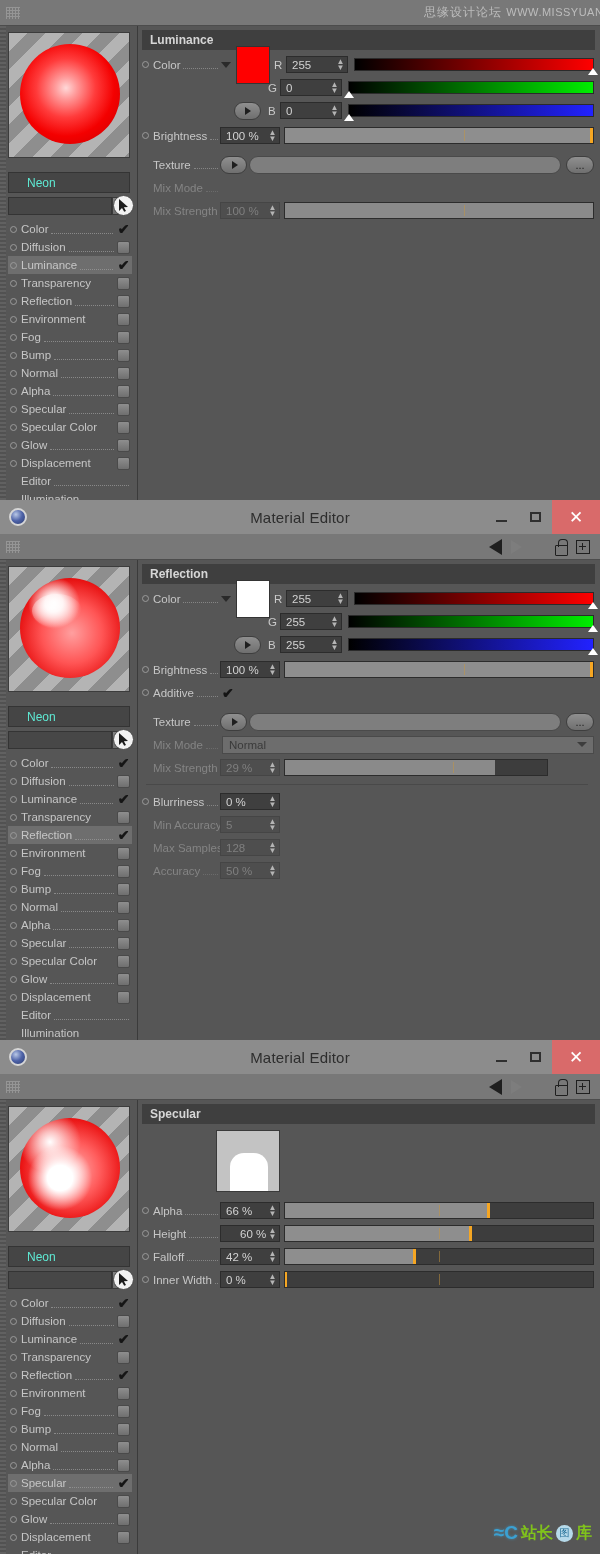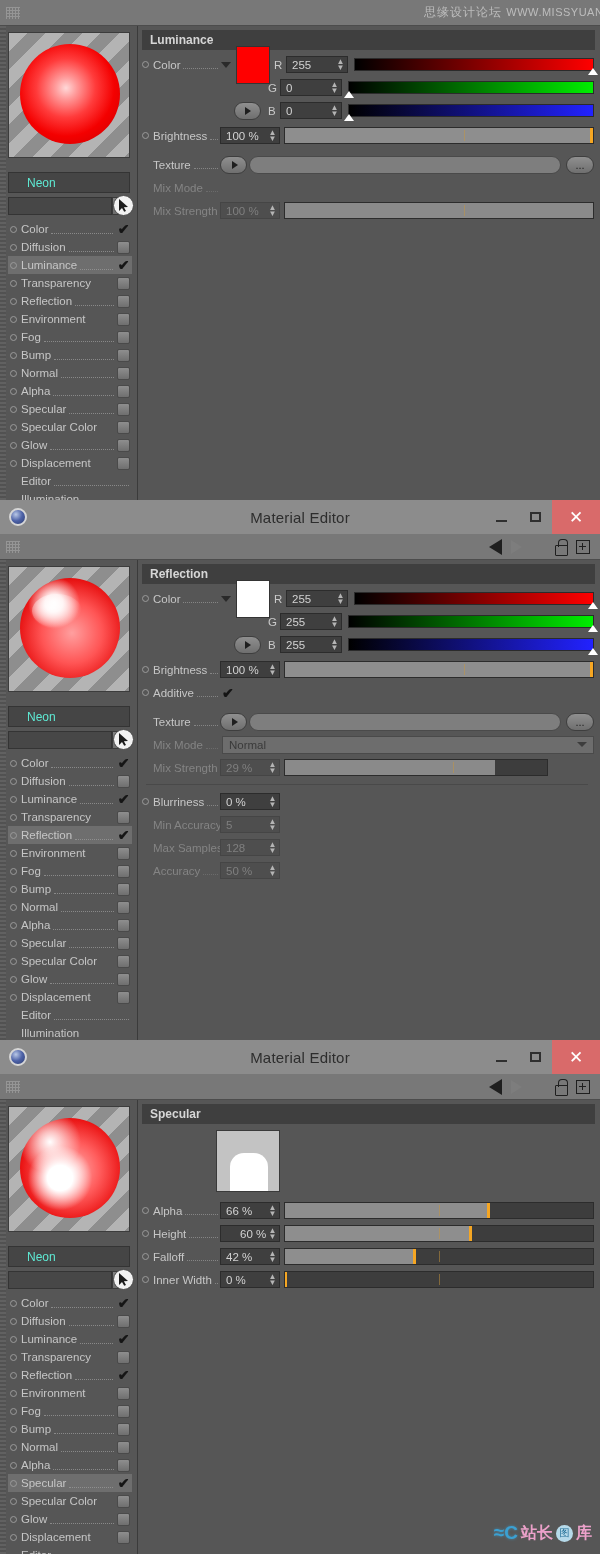--- a/index.html
+++ b/index.html
@@ -492,21 +492,21 @@
     position: absolute;
     right: 8px; bottom: 10px;
     display: flex; align-items: center; gap: 3px;
     pointer-events: none;
     opacity: .92;
   }
   .wm-bottom .flame {
     color: #39a7dd; font-size: 19px; font-weight: bold;
     text-shadow: 0 0 3px rgba(60,180,240,.6);
   }
-  .wm-bottom .cn { color:#f9a8d4; font-size:16px; font-weight:bold; }
+  .wm-bottom .cn { color:#84cc16; font-size:16px; font-weight:bold; }
   .wm-bottom .circle {
     width:17px;height:17px;border-radius:50%;
     background:#bfe6f7; color:#1c6f9c; font-size:10px;
     display:flex;align-items:center;justify-content:center;
   }
 </style>
 </head>
 <body>
 
 <div class="page">

